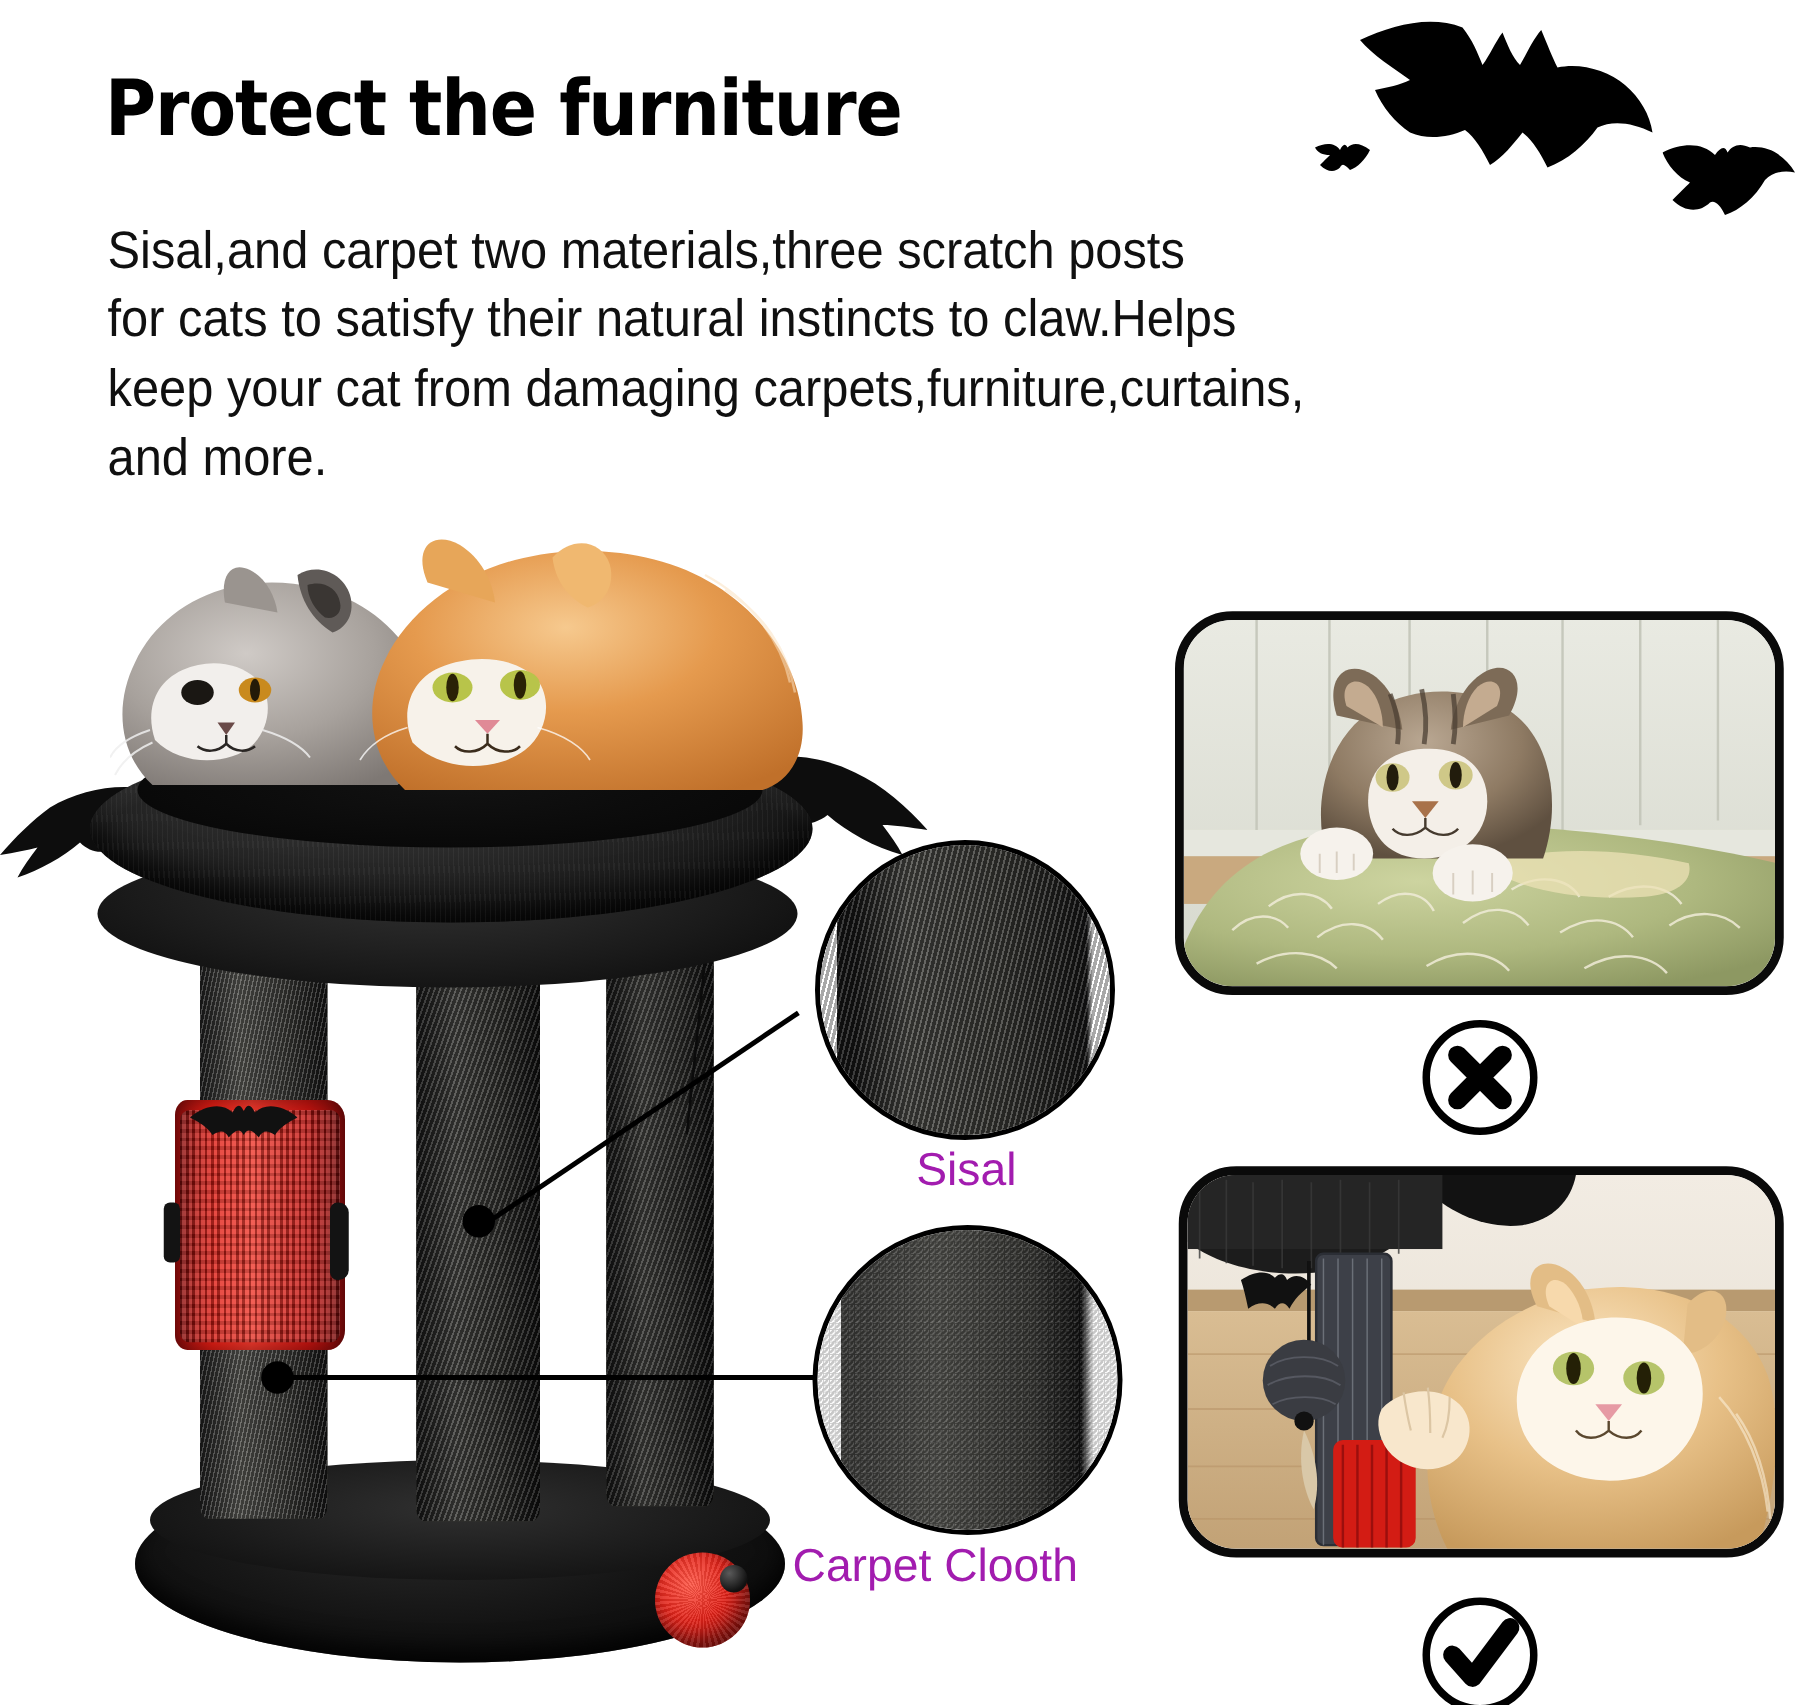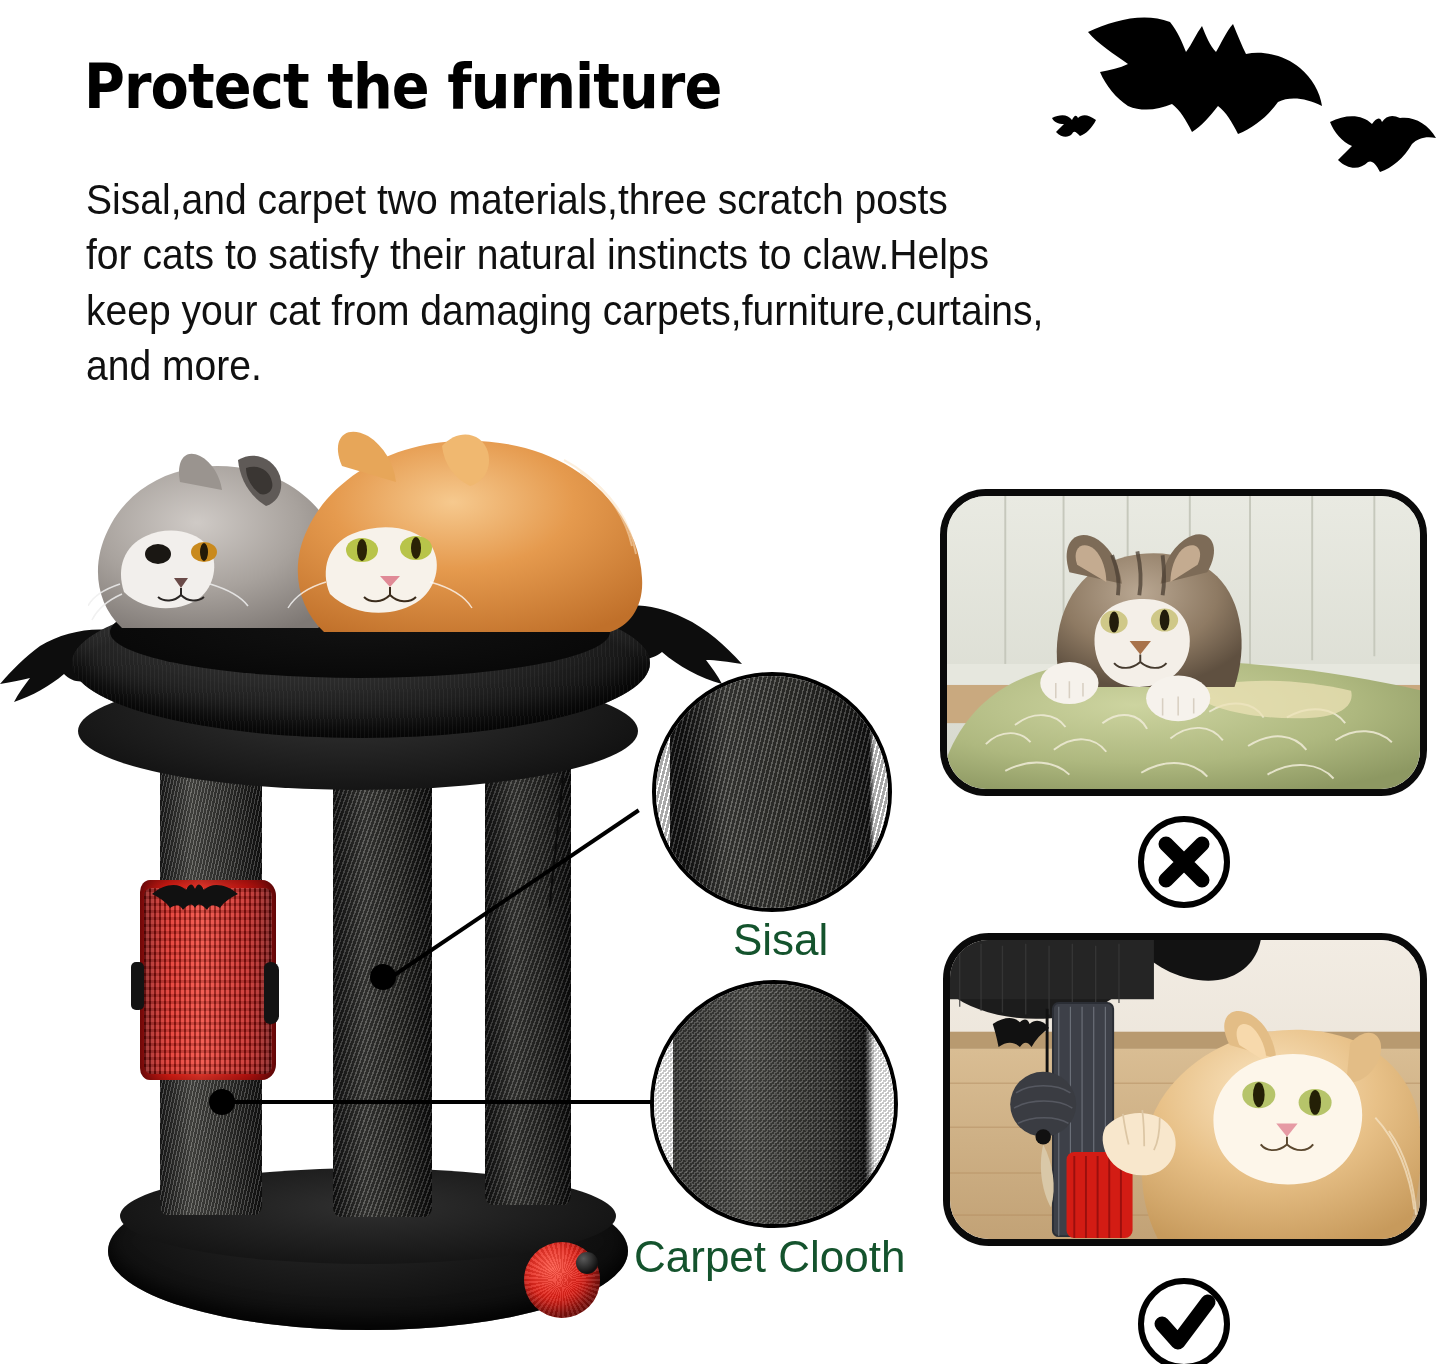--- a/index.html
+++ b/index.html
@@ -200,21 +200,21 @@
     background:
       radial-gradient(circle at 30% 30%, rgba(255,255,255,.10) 0 1px, rgba(0,0,0,0) 1px),
       repeating-radial-gradient(circle at 0 0, rgba(255,255,255,.14) 0 1.2px, rgba(0,0,0,.22) 1.2px 3.4px),
       linear-gradient(90deg, #ffffff 0 8%, #3c3c3a 8% 14%, #4e4e4a 40%, #343431 72%, #101010 88%, #ffffff 92% 100%);
     background-size: 6px 6px, 5px 5px, 100% 100%;
   }
 
   .callout-label {
     position: absolute;
     font-family: "Liberation Sans", sans-serif;
-    font-size: 44px; color: #14532d; white-space: nowrap;
+    font-size: 37px; color: #a21caf; white-space: nowrap;
   }
   #label-sisal  { left: 733px; top: 915px; }
   #label-carpet { left: 634px; top: 1232px; text-align: right; }
 
   
   .leader-line { position: absolute; background: #000; transform-origin: left center; }
   .leader-dot  { position: absolute; width: 26px; height: 26px; border-radius: 50%; background: #000; }
 
   #dot-sisal  { left: 370px; top: 964px; }
   #line-sisal { left: 390px; top: 976px; width: 300px; height: 4px; transform: rotate(-34deg); }

